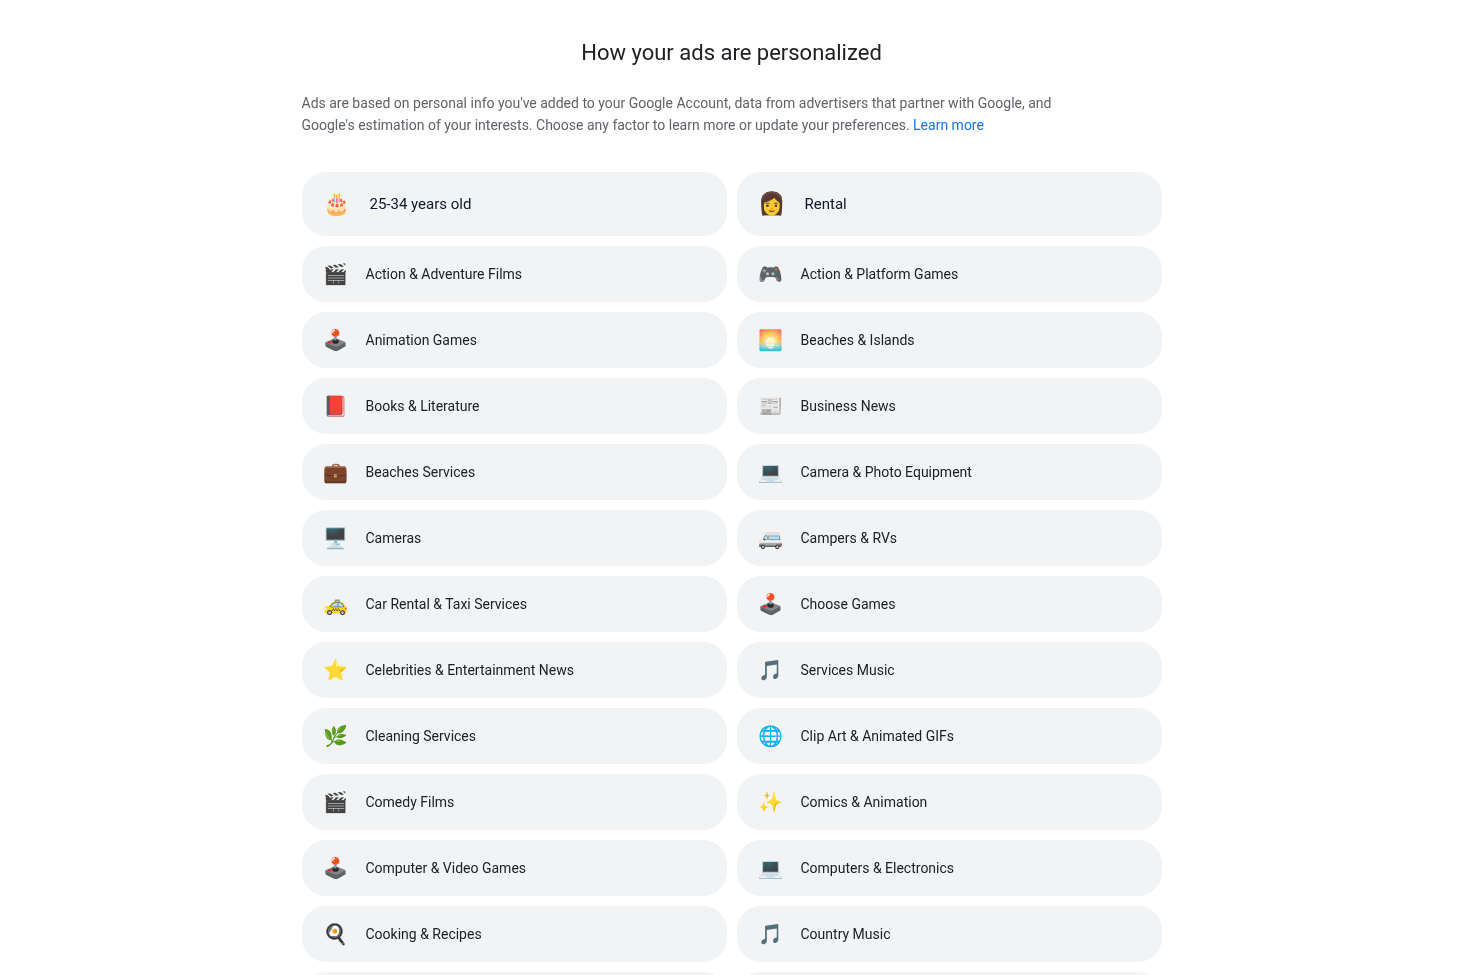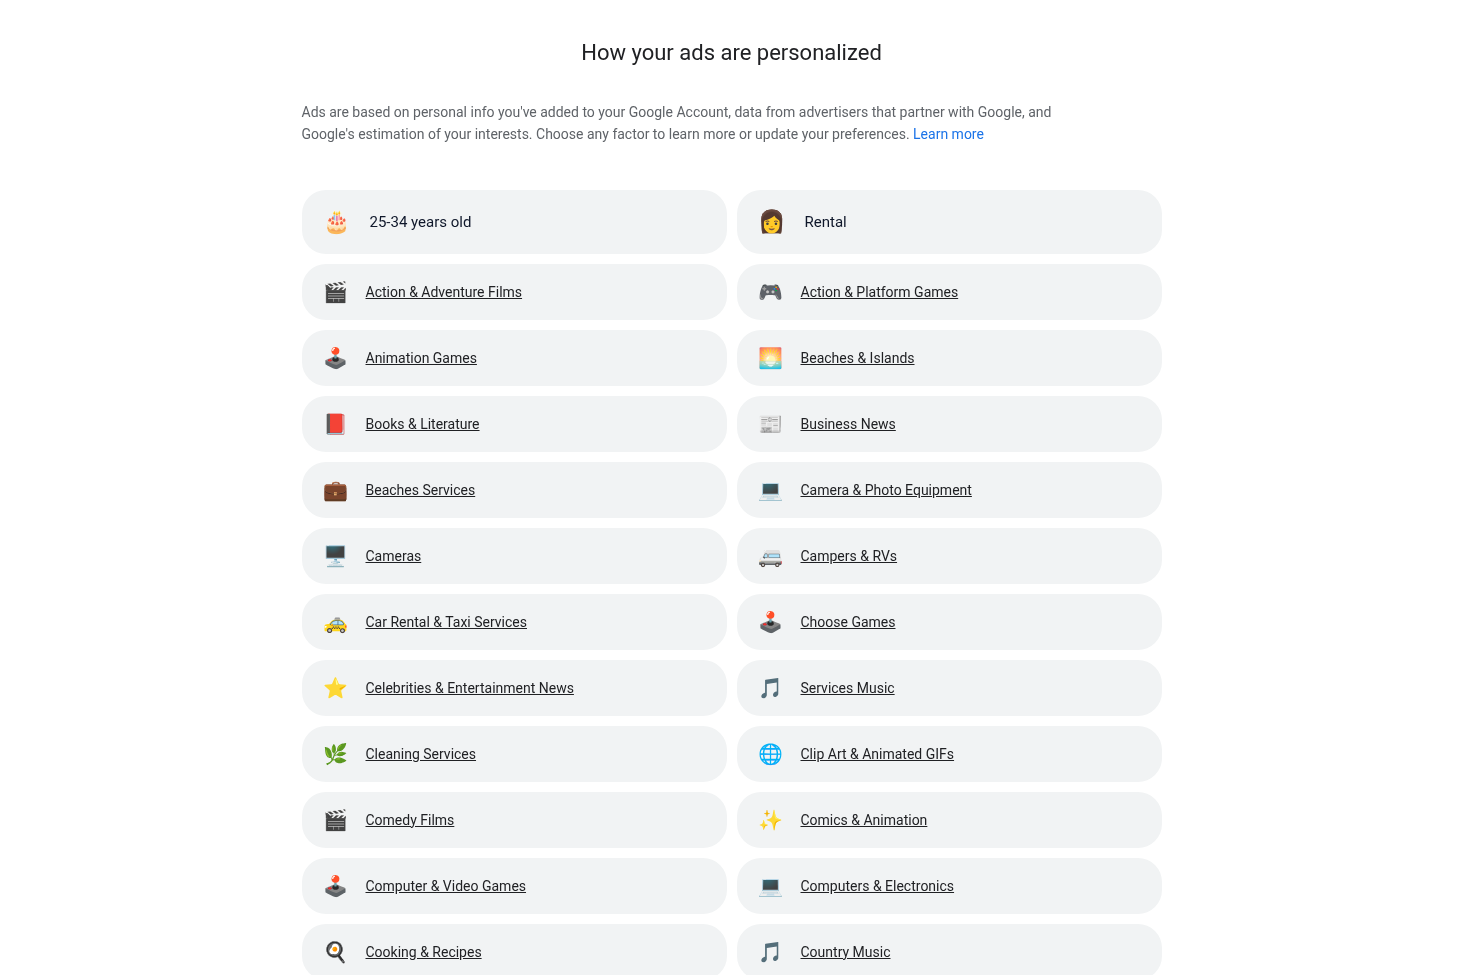--- a/index.html
+++ b/index.html
@@ -12,27 +12,27 @@
     .page-container {
       max-width: 900px;
       margin: 0 auto;
       padding: 40px 20px;
     }
     h1 {
       text-align: center;
       font-size: 22px;
       font-weight: 400;
       color: #202124;
-      margin-bottom: 36px;
+      margin-bottom: 27px;
     }
     .intro-text {
       font-size: 14px;
       color: #5f6368;
       line-height: 1.6;
-      margin-bottom: 44px;
+      margin-bottom: 35px;
       max-width: 780px;
     }
     .intro-text a {
       color: #1a73e8;
       text-decoration: none;
     }
     .grid {
       display: grid;
       grid-template-columns: 1fr 1fr;
       gap: 10px;
@@ -54,21 +54,20 @@
       align-items: center;
       justify-content: center;
       font-size: 20px;
       margin-right: 14px;
       flex-shrink: 0;
     }
     .card-label {
       font-size: 14px;
       color: #202124;
       font-weight: 400;
-      text-decoration: underline;
     }
     .top-cards {
       display: grid;
       grid-template-columns: 1fr 1fr;
       gap: 10px;
       margin-bottom: 10px;
     }
     .top-card {
       display: flex;
       align-items: center;

